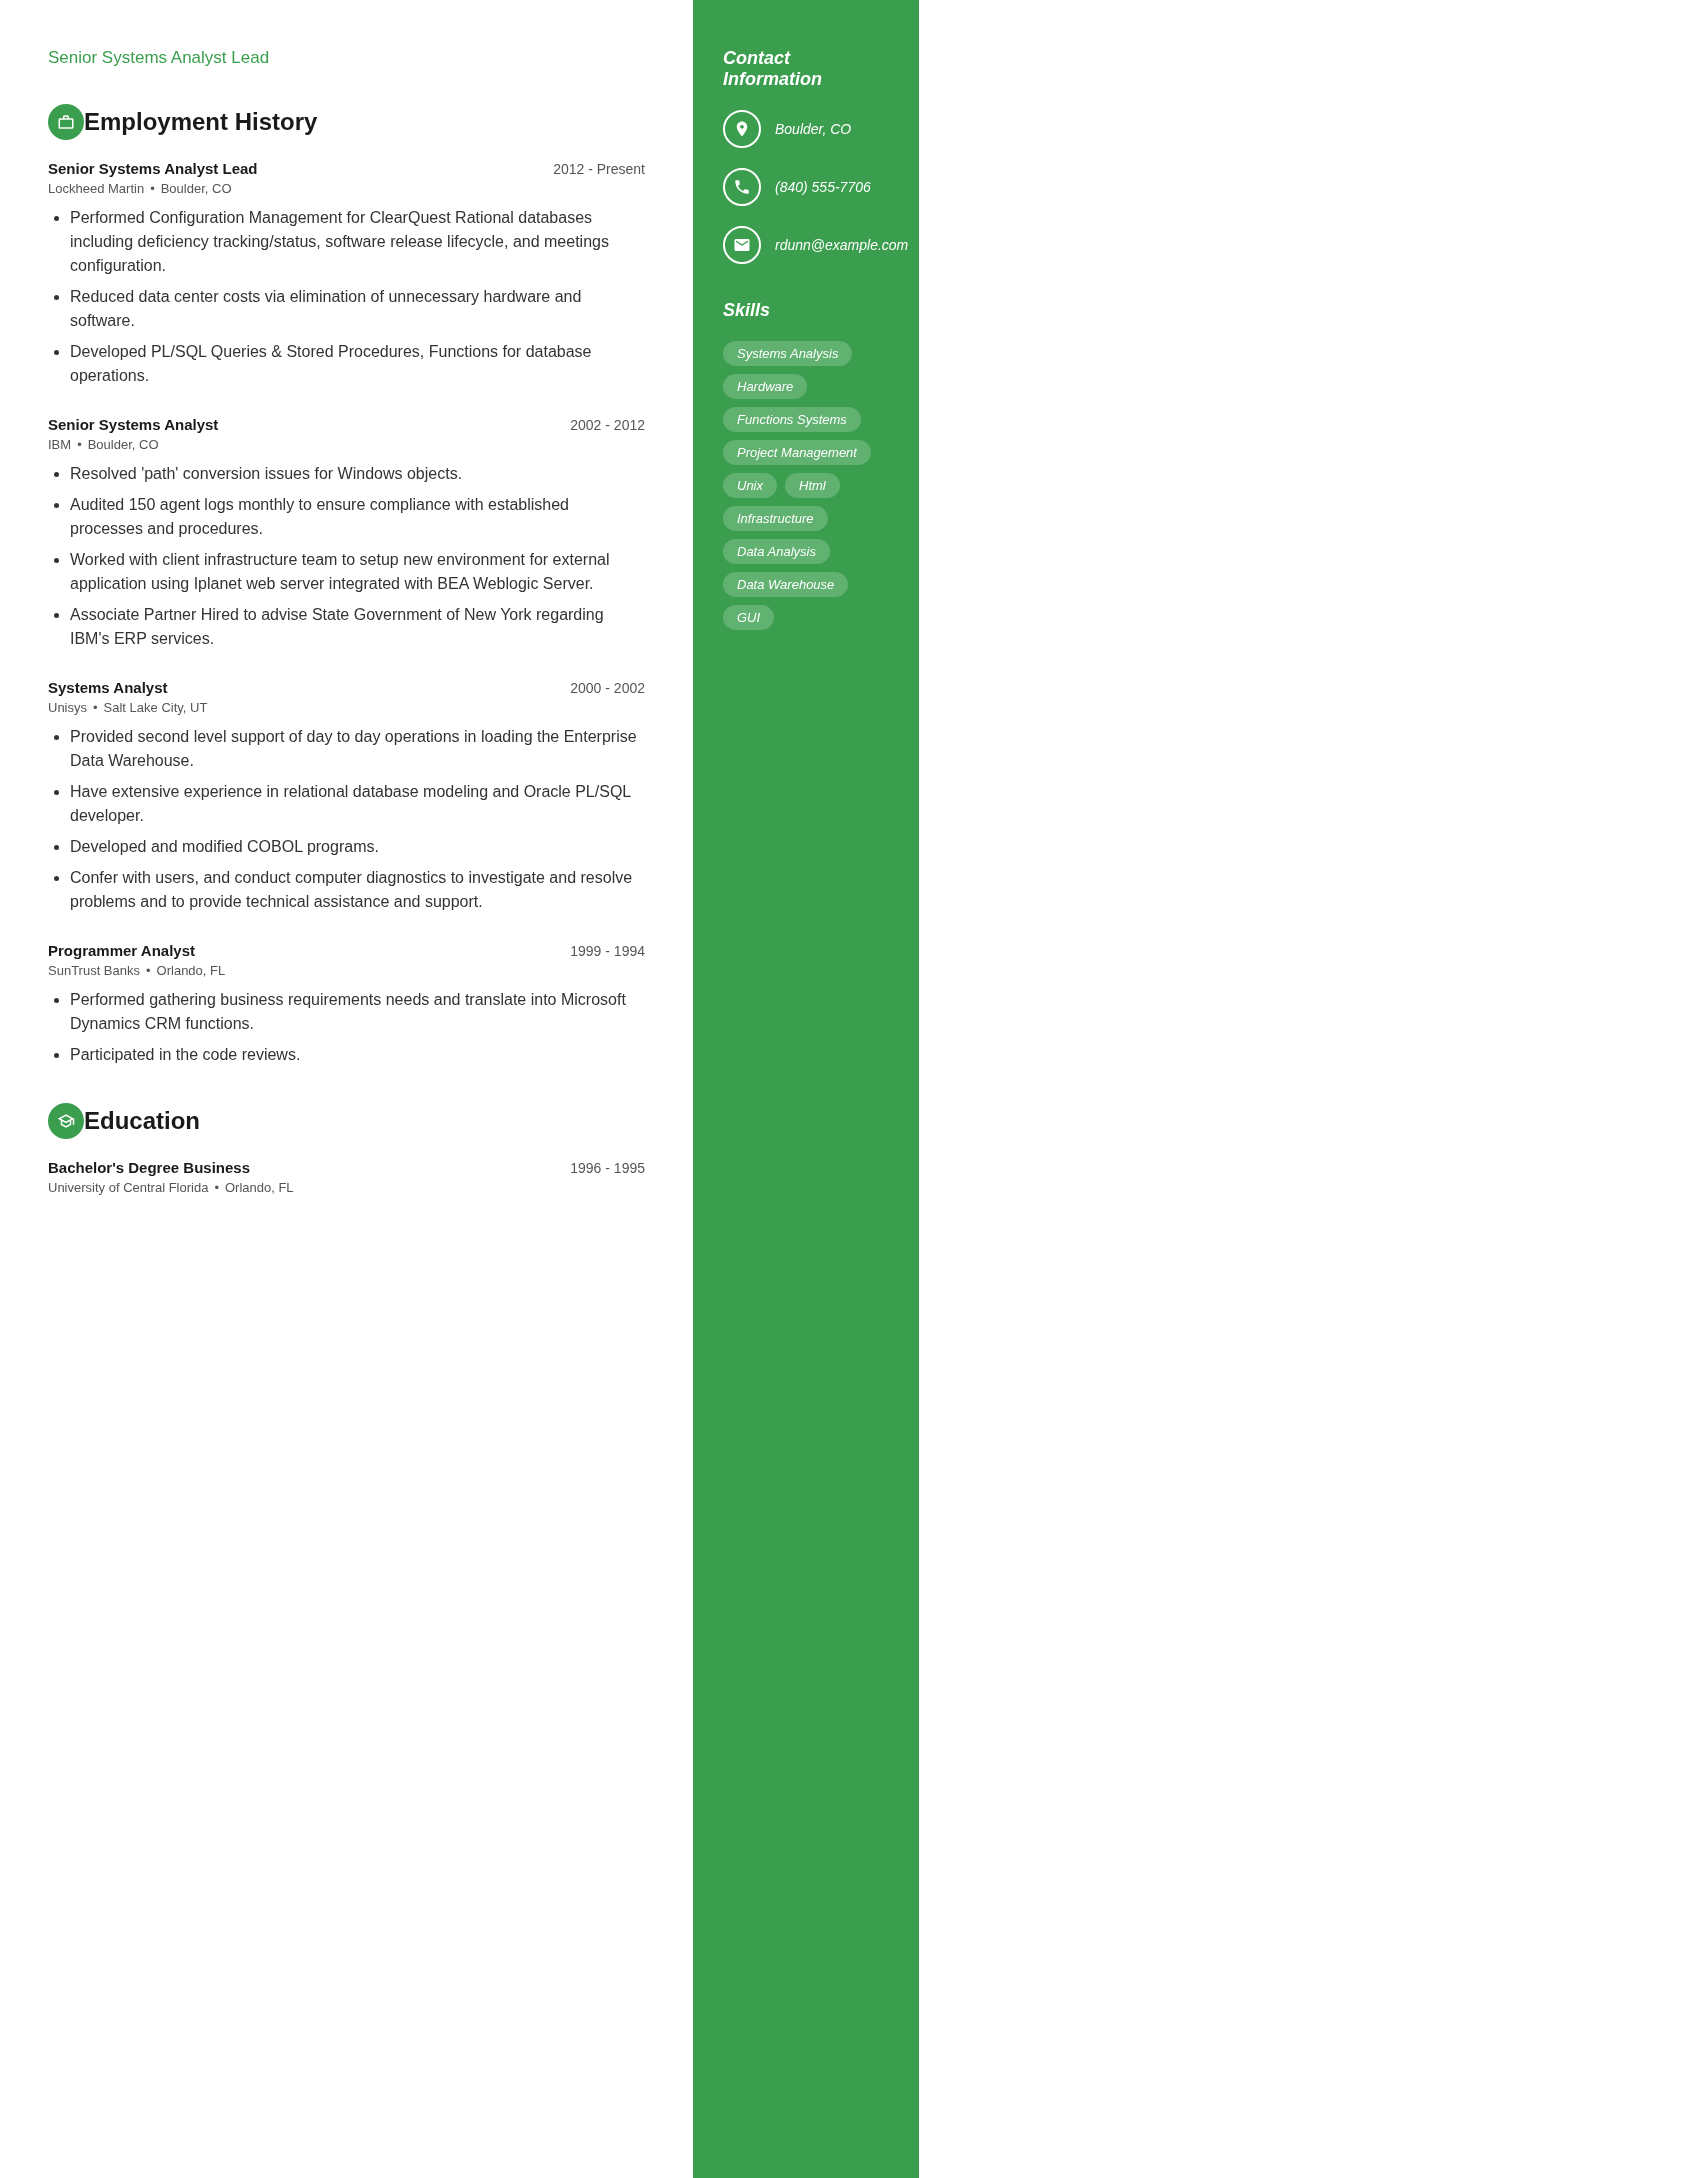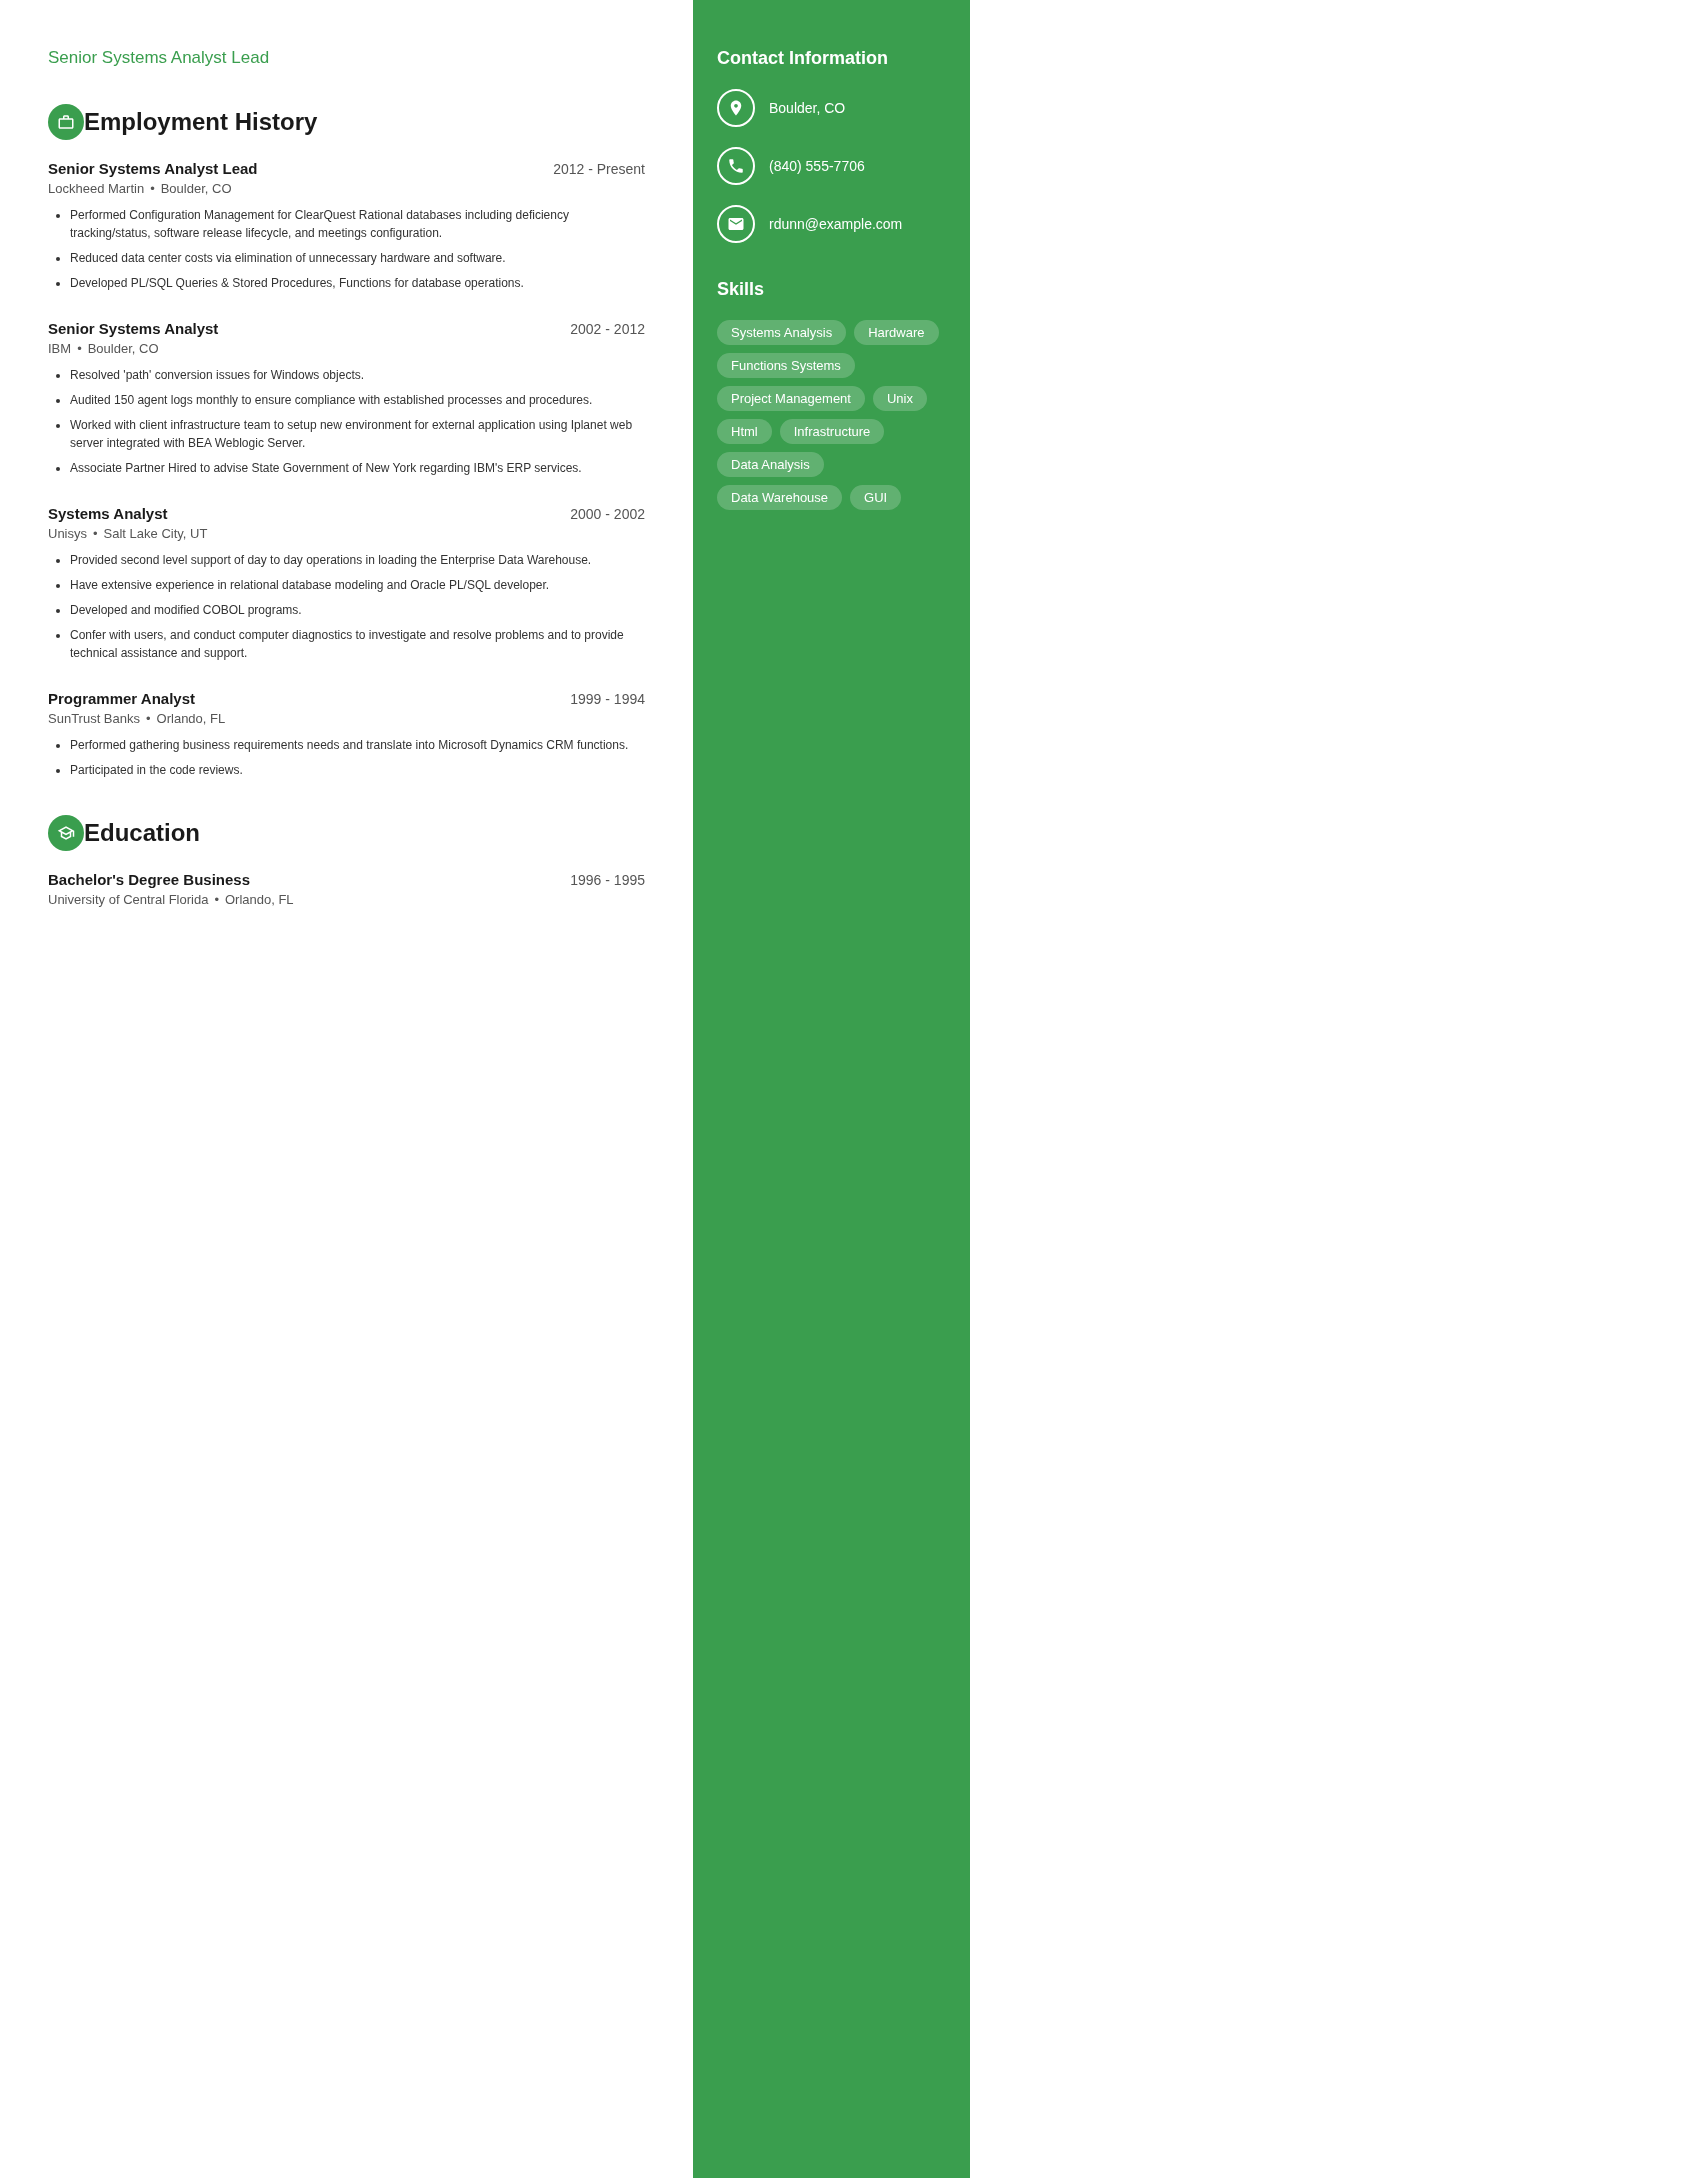--- a/index.html
+++ b/index.html
@@ -9,25 +9,26 @@
       display: flex;
       min-height: 100vh;
     }
     .main-content {
       flex: 1;
       padding: 48px 48px 48px 48px;
       background: #fff;
       max-width: 693px;
     }
     .sidebar {
-      width: 277px;
+      width: 226px;
       background: #3a9e4e;
-      padding: 48px 24px;
+      padding: 48px 30px;
       color: #fff;
       flex-shrink: 0;
+      font-style: italic;
     }
 
     
     .name {
       font-size: 38px;
       font-weight: 900;
       color: #1a1a1a;
       letter-spacing: 1px;
       text-transform: uppercase;
       margin-bottom: 8px;
@@ -93,21 +94,21 @@
       gap: 6px;
     }
     .job-company .dot {
       color: #555;
     }
     .job-bullets {
       list-style: disc;
       padding-left: 22px;
     }
     .job-bullets li {
-      font-size: 12px;
+      font-size: 16px;
       color: #333;
       margin-bottom: 7px;
       line-height: 1.5;
     }
 
     .edu-entry {
       margin-bottom: 20px;
     }
 
     

